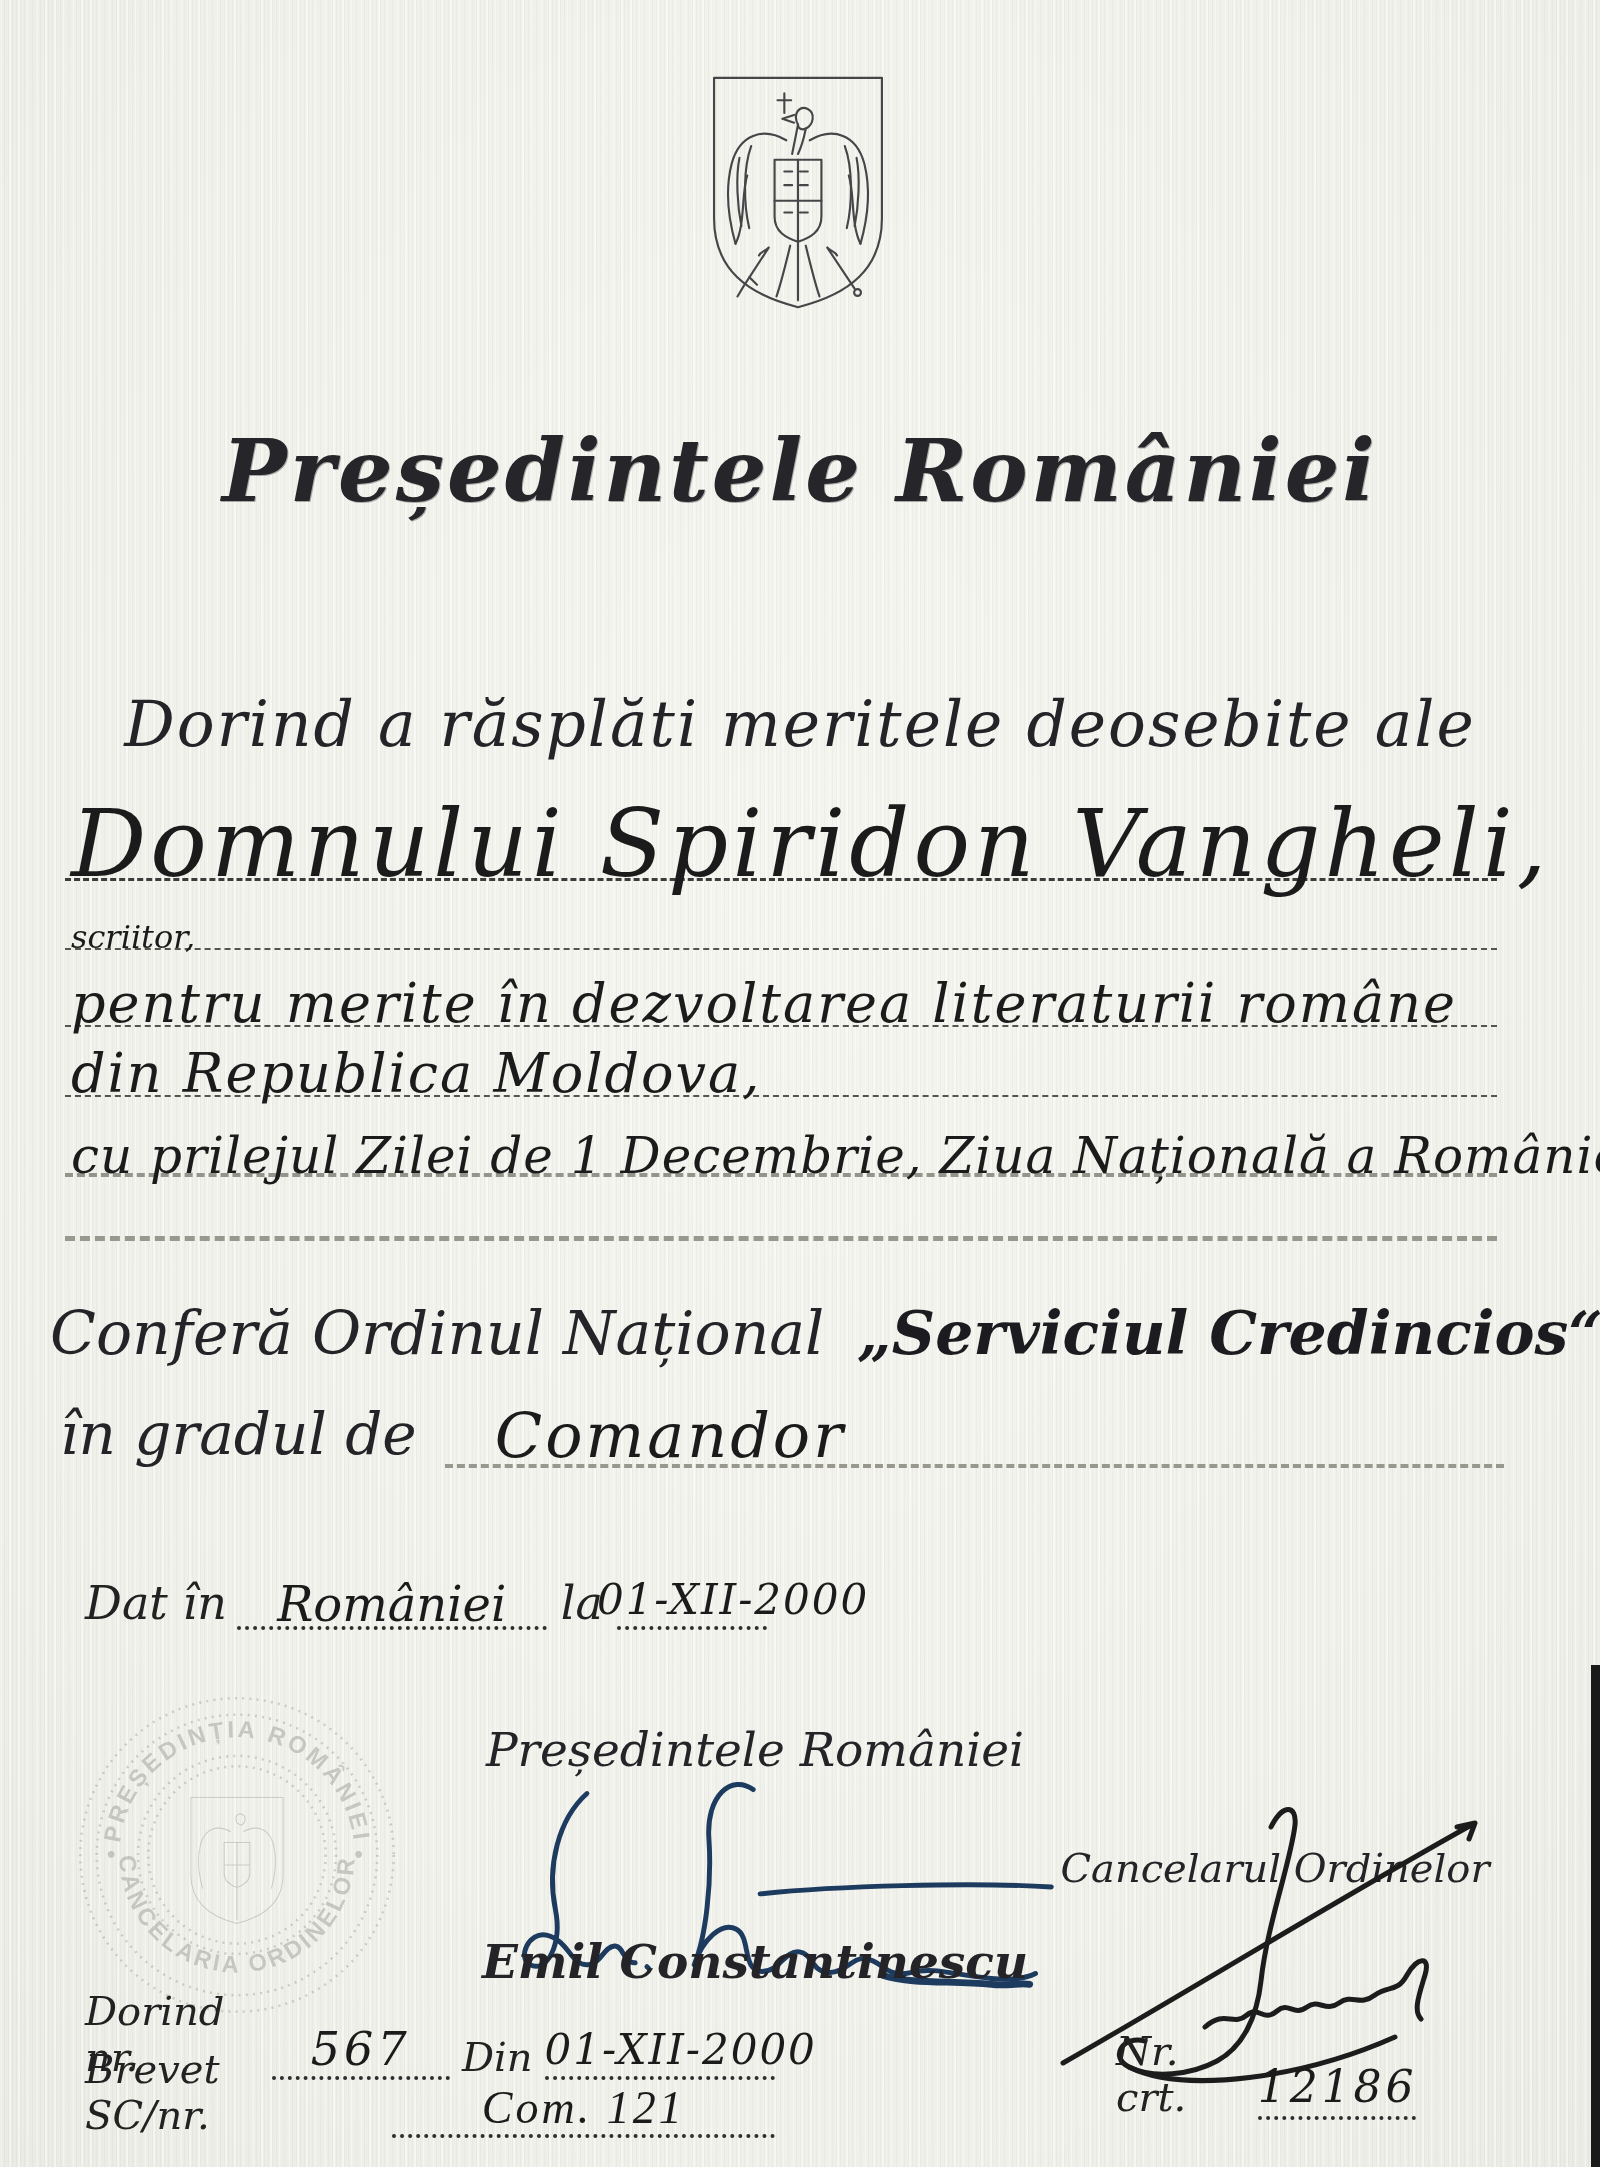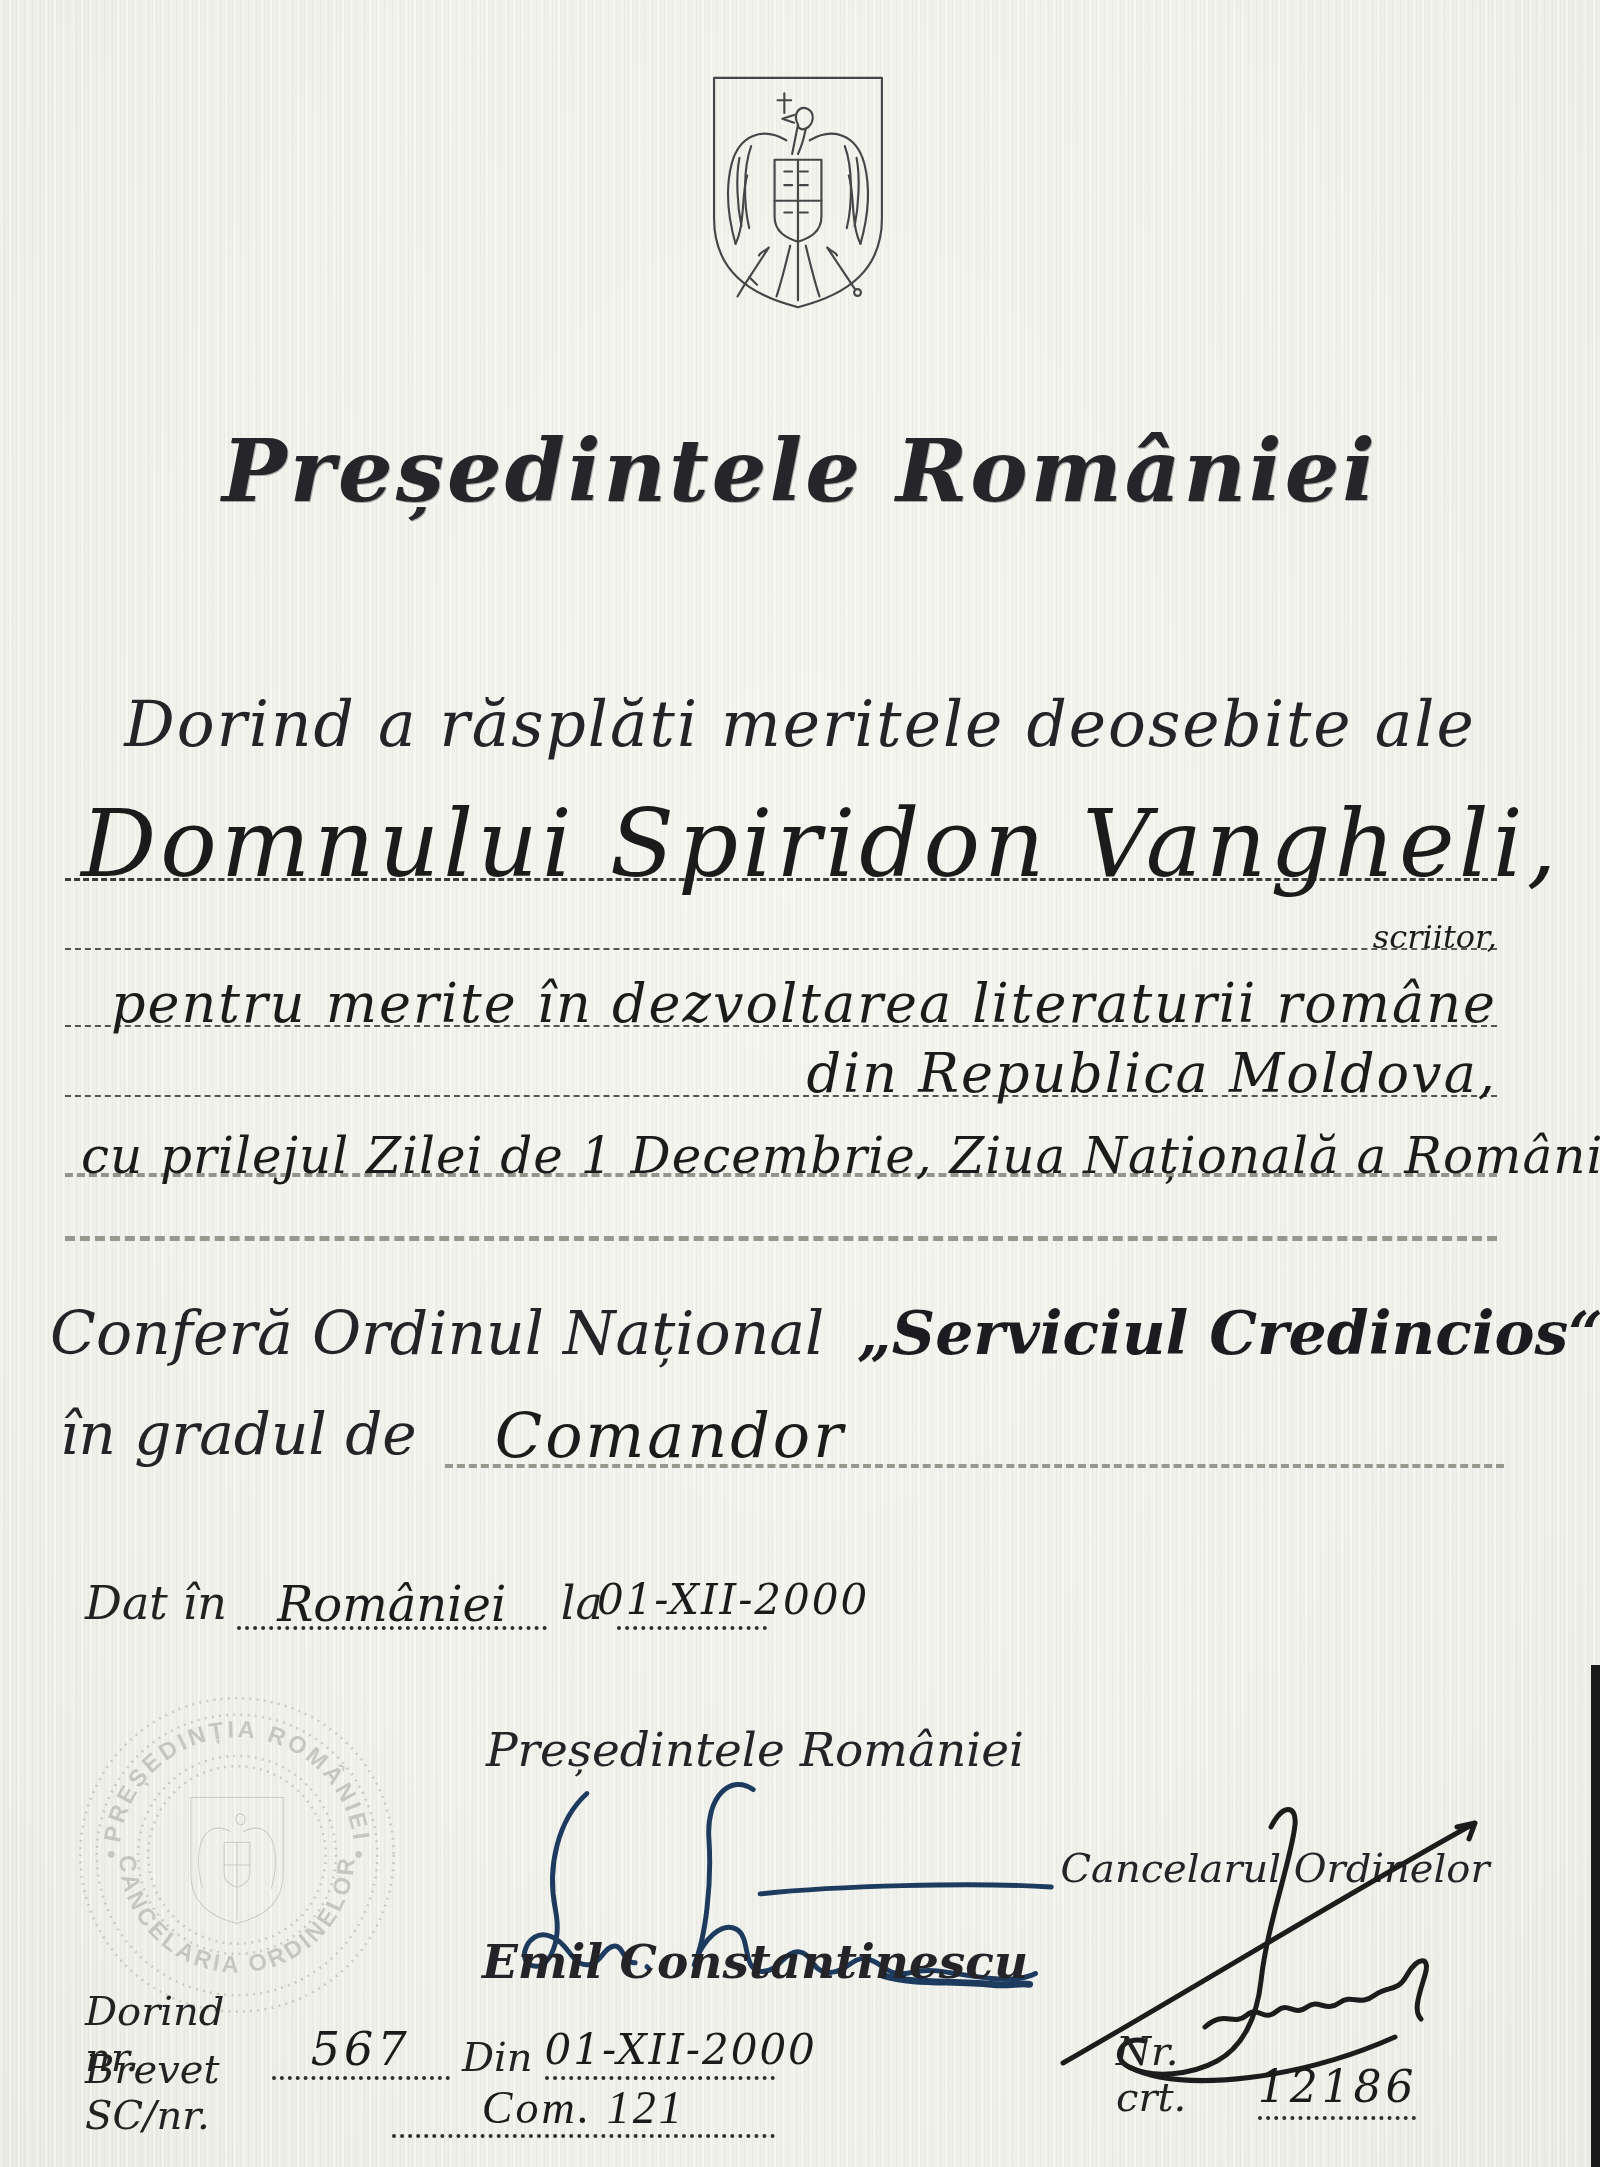--- a/index.html
+++ b/index.html
@@ -11,21 +11,21 @@
       repeating-linear-gradient(90deg, rgba(255,255,255,0.45) 0px, rgba(255,255,255,0.45) 2px, transparent 2px, transparent 9px),
       radial-gradient(ellipse at 50% 40%, #f4f5ef 0%, #eff0e9 70%, #eaebe4 100%);
     font-family:"DejaVu Serif","Liberation Serif",serif;
     color:#222;
   }
   .abs { position:absolute; }
   .script { font-style:italic; }
   .center { text-align:center; }
   .hand { font-style:italic; color:#1b1b1b; }
   .fill-line { position:absolute; }
-  .fill-line .hand { position:absolute; left:16px; right:0; text-align:right; white-space:nowrap; }
+  .fill-line .hand { position:absolute; left:6px; right:0; text-align:left; white-space:nowrap; }
   .dash-dark   { border-bottom:3px dashed #3c3c3c; }
   .dash-fine   { border-bottom:2px dashed #55554f; }
   .dash-gray   { border-bottom:5px dashed #98988f; }
   .row-flex { position:absolute; display:flex; align-items:flex-end; }
   .dotfill { position:relative; border-bottom:4px dotted #2e2e2e; }
   .dotfill .hand { position:absolute; text-align:center; left:0; right:0; white-space:nowrap; }
   .title-main {
     font-weight:bold; font-style:italic; letter-spacing:3px; color:#26262a;
     text-shadow:1px 1px 0 rgba(30,30,35,0.35);
   }

